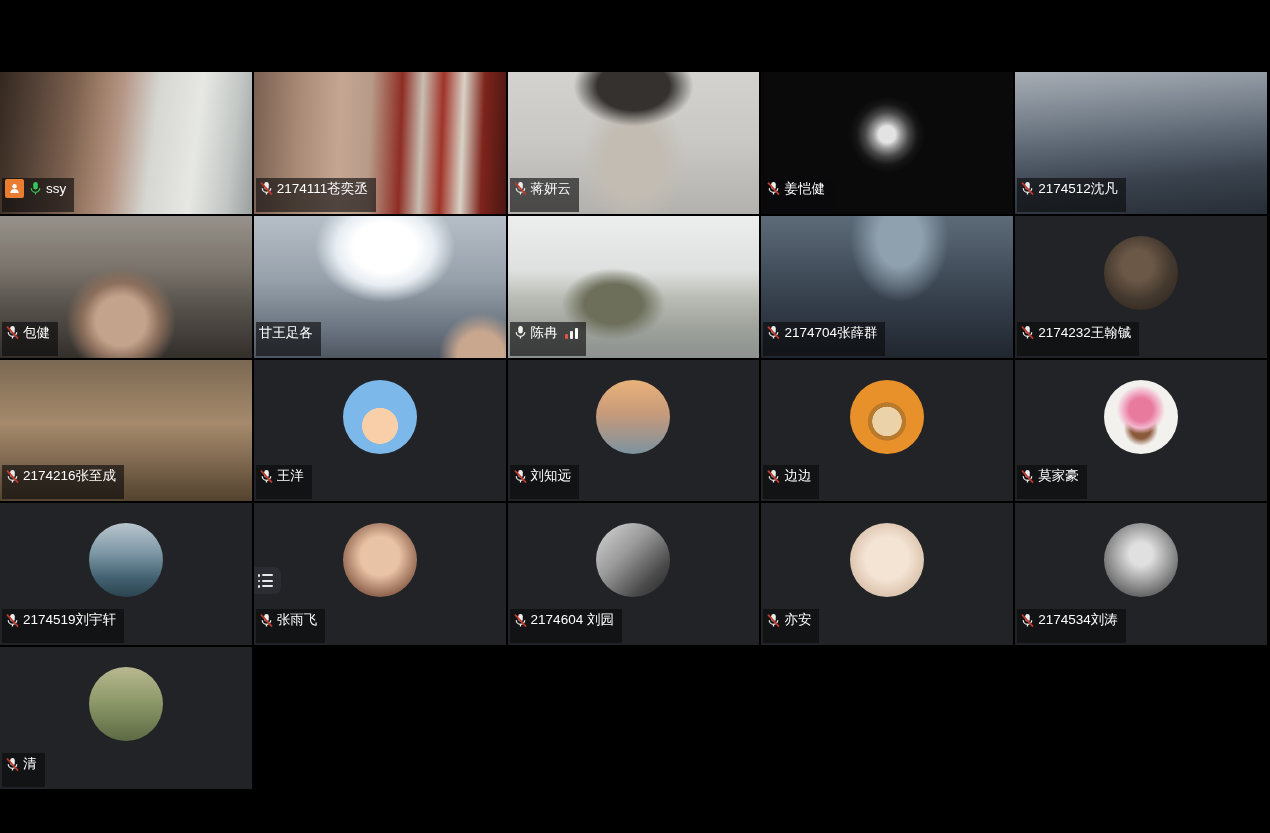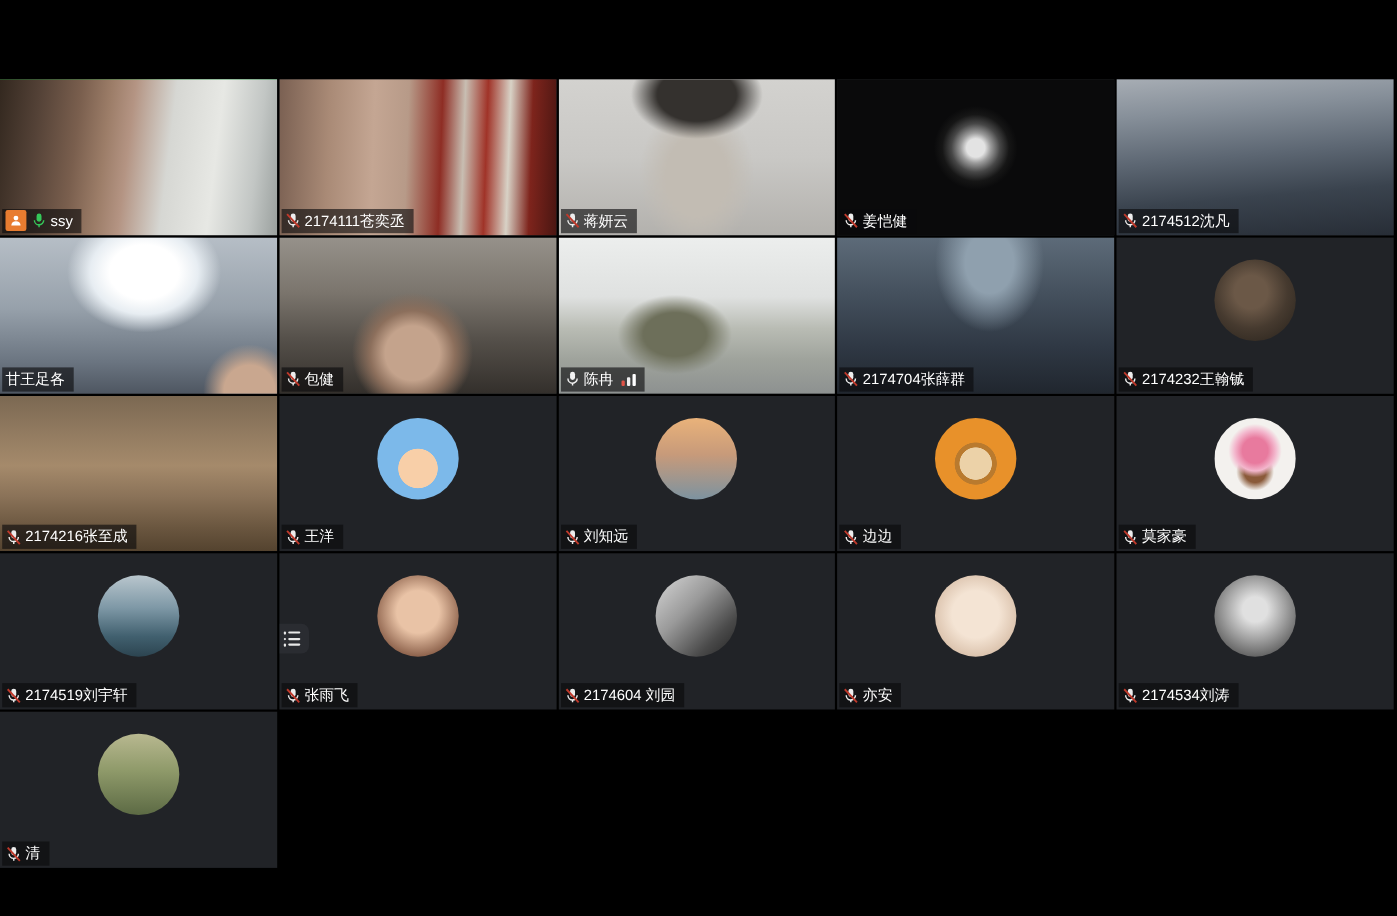--- a/index.html
+++ b/index.html
@@ -7,21 +7,21 @@
        font-family:"Liberation Sans","DejaVu Sans",sans-serif;}
   .grid{position:absolute;top:72px;left:0;width:1267px;height:717px;
         display:grid;grid-template-columns:repeat(5,1fr);grid-template-rows:repeat(5,1fr);
         gap:2px;background:#000;}
   .tile{position:relative;overflow:hidden;background:#212327;}
   .tile.active{box-shadow:inset 0 0 0 2px #1fa23f;}
   .video{position:absolute;inset:0;}
   .avatar{position:absolute;left:50%;top:20px;width:74px;height:74px;margin-left:-37px;
           border-radius:50%;}
   .label{position:absolute;left:2px;bottom:2px;display:flex;align-items:center;gap:3px;
-         height:22px;background:rgba(10,10,12,0.62);padding:0 8px 0 3px;
+         height:22px;background:rgba(10,10,12,0.62);padding:0 8px 12px 3px;
          font-size:13.5px;color:#fff;white-space:nowrap;line-height:22px;}
   .badge{width:19px;height:19px;background:#e87c30;border-radius:2px;display:flex;
          align-items:center;justify-content:center;margin-right:1px;flex:0 0 auto;}
   .mic{display:flex;align-items:center;color:#ededed;flex:0 0 auto;}
   .mic svg .slash{display:none;}
   .mic.muted svg .slash{display:inline;}
   .mic.speaking{color:#35c759;}
   .mic.on{color:#f2f2f2;}
   .signal{display:flex;align-items:flex-end;gap:2px;height:12px;margin-left:4px;flex:0 0 auto;}
   .signal i{display:block;width:3px;border-radius:1px;}
@@ -157,43 +157,43 @@
           <line x1="8" y1="12.1" x2="8" y2="14.4" stroke="currentColor" stroke-width="1.4"></line>
           <line class="slash" x1="2.1" y1="1.7" x2="13.9" y2="14.5" stroke="#c0392b" stroke-width="1.8"></line>
         </svg>
       </span>
       <span class="pname">2174512沈凡</span>
 
     </div>
 
   </div>
     <div class="tile">
+    <div class="video v-bao"></div>
+
+    <div class="label">
+
+      <span class="mic muted">
+        <svg width="15" height="15" viewBox="0 0 16 16">
+          <rect x="5.6" y="1.1" width="4.8" height="8" rx="2.4" fill="currentColor"></rect>
+          <path d="M3.5 7.6a4.5 4.5 0 0 0 9 0" fill="none" stroke="currentColor" stroke-width="1.4"></path>
+          <line x1="8" y1="12.1" x2="8" y2="14.4" stroke="currentColor" stroke-width="1.4"></line>
+          <line class="slash" x1="2.1" y1="1.7" x2="13.9" y2="14.5" stroke="#c0392b" stroke-width="1.8"></line>
+        </svg>
+      </span>
+      <span class="pname">包健</span>
+
+    </div>
+
+  </div>
+    <div class="tile">
     <div class="video v-gan"></div>
 
     <div class="label">
 
       <span class="pname">甘王足各</span>
-
-    </div>
-
-  </div>
-    <div class="tile">
-    <div class="video v-bao"></div>
-
-    <div class="label">
-
-      <span class="mic muted">
-        <svg width="15" height="15" viewBox="0 0 16 16">
-          <rect x="5.6" y="1.1" width="4.8" height="8" rx="2.4" fill="currentColor"></rect>
-          <path d="M3.5 7.6a4.5 4.5 0 0 0 9 0" fill="none" stroke="currentColor" stroke-width="1.4"></path>
-          <line x1="8" y1="12.1" x2="8" y2="14.4" stroke="currentColor" stroke-width="1.4"></line>
-          <line class="slash" x1="2.1" y1="1.7" x2="13.9" y2="14.5" stroke="#c0392b" stroke-width="1.8"></line>
-        </svg>
-      </span>
-      <span class="pname">包健</span>
 
     </div>
 
   </div>
     <div class="tile">
     <div class="video v-chen"></div>
 
     <div class="label">
 
       <span class="mic on">

